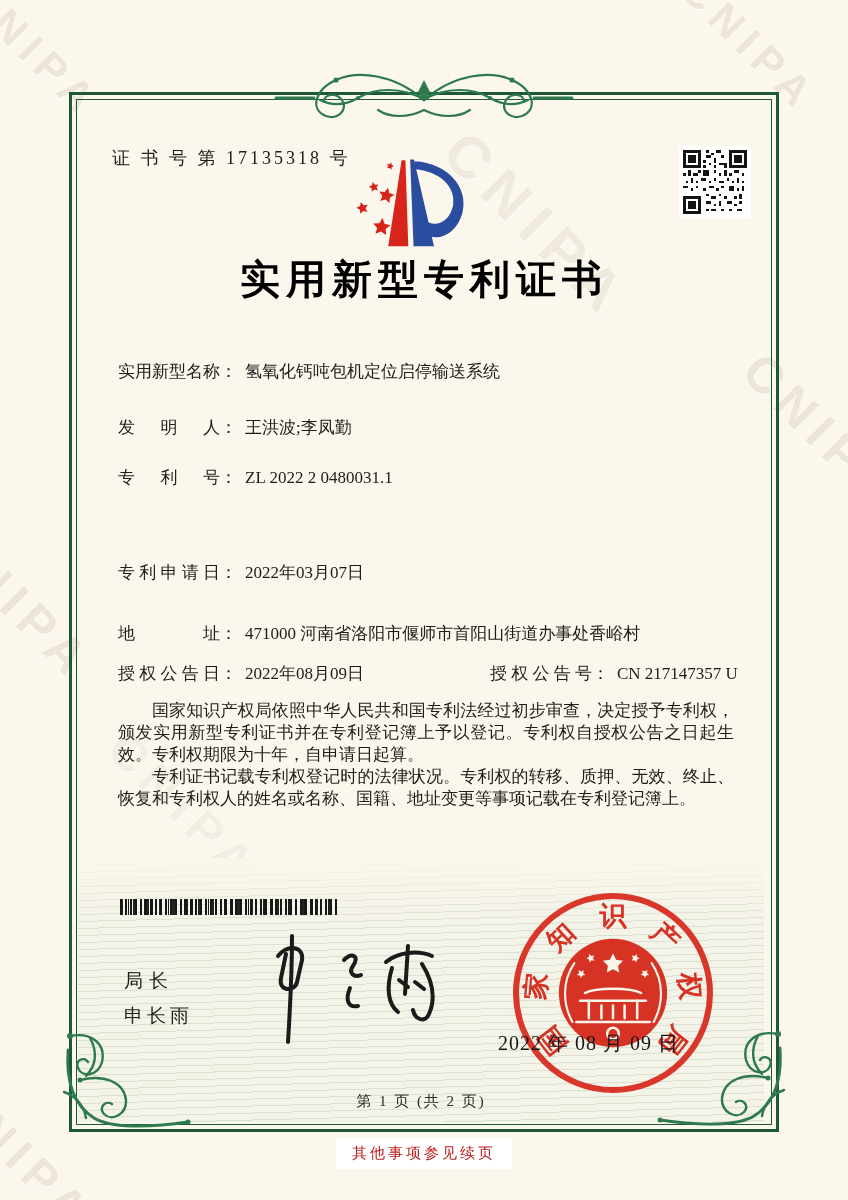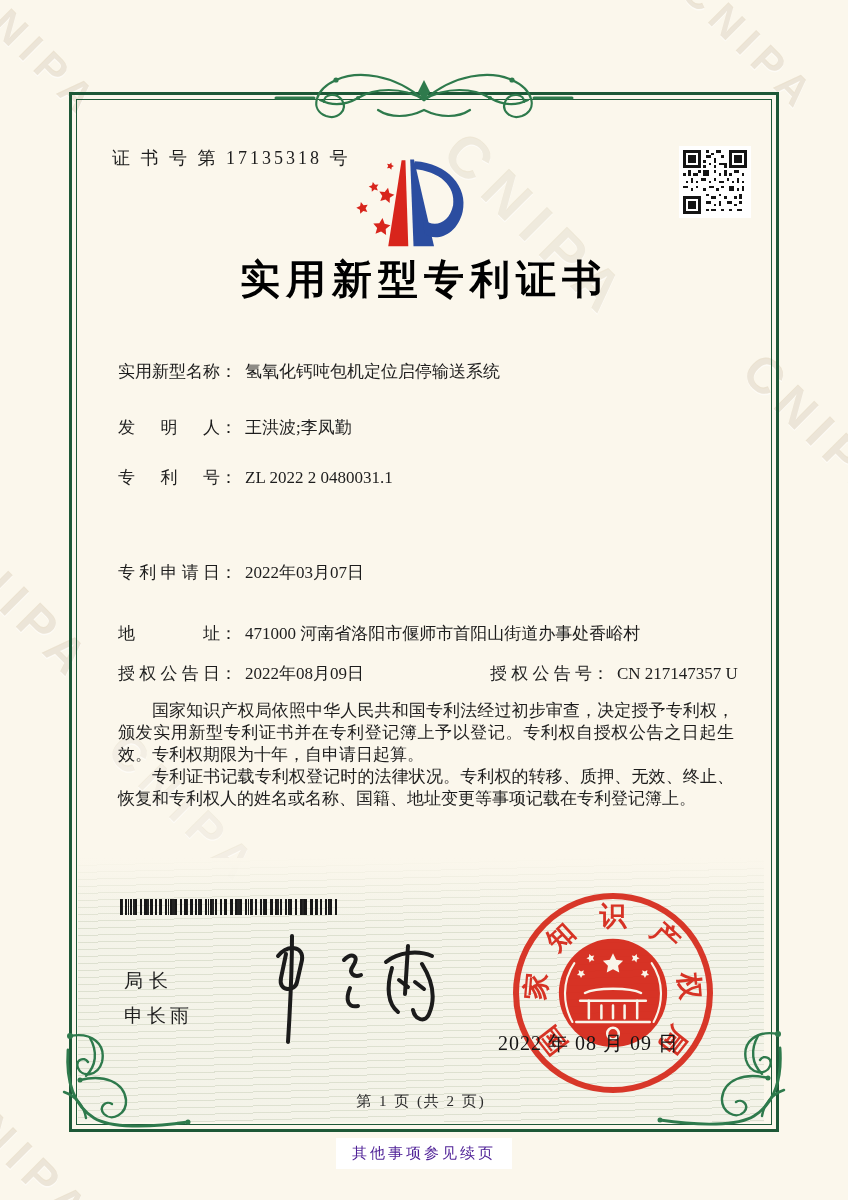--- a/index.html
+++ b/index.html
@@ -79,21 +79,21 @@
     transform:rotate(var(--a)) translateY(-77px);
   }
   .seal-date{
     position:absolute; left:498px; top:1030px; width:230px; text-align:left;
     font-size:20px; letter-spacing:1px; color:#151515; z-index:5;
   }
   
   .page-info{position:absolute; left:69px; top:1092px; width:704px; text-align:center; font-size:15px; letter-spacing:2px; color:#2a2a2a;}
   .cont-note{
     position:absolute; left:0; right:0; top:1138px; margin:0 auto; width:fit-content;
-    background:#ffffff; padding:6px 16px; font-size:15px; letter-spacing:3px; color:#4c1d95;
+    background:#ffffff; padding:6px 16px; font-size:15px; letter-spacing:3px; color:#b91c1c;
   }
 </style>
 </head>
 <body>
 
 <div class="page">
 
   <div class="wm wm-tl">CNIPA</div>
   <div class="wm wm-tr">CNIPA</div>
   <div class="wm wm-center">CNIPA</div>

